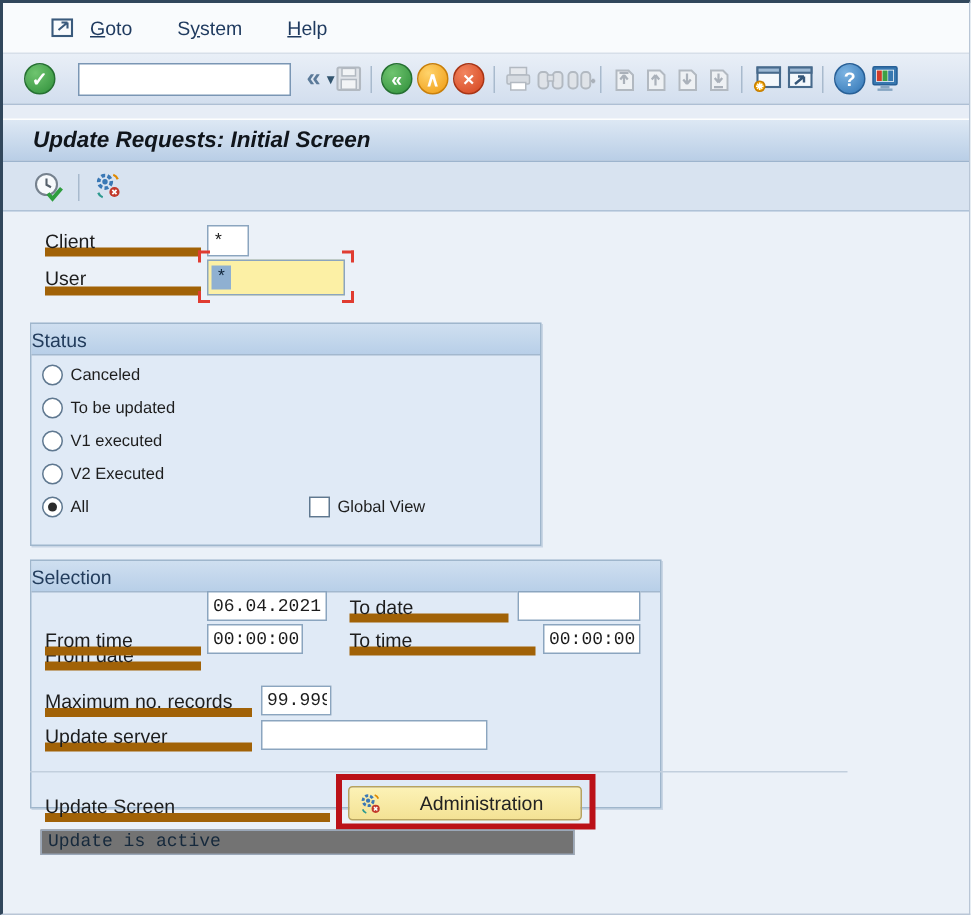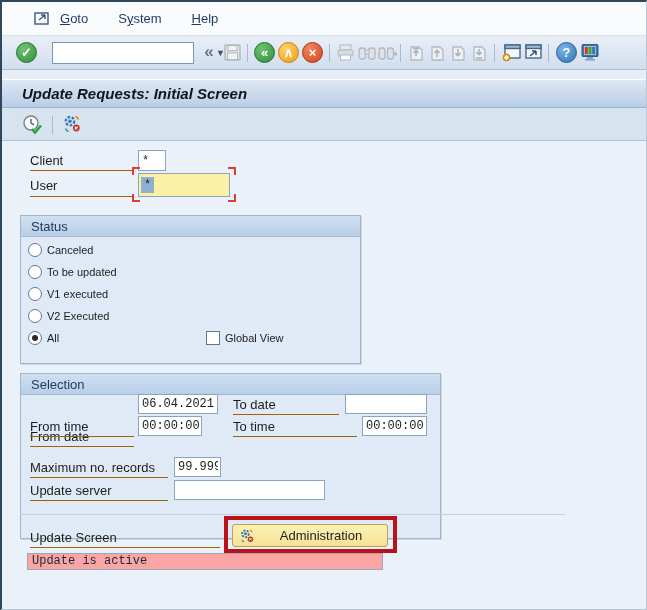--- a/index.html
+++ b/index.html
@@ -69,21 +69,21 @@
   
   .apptoolbar{
     position:absolute; left:0; top:106px; width:100%; height:33px;
     background:#d8e3f0; border-bottom:1px solid #afc2d7;
   }
   .apptoolbar .tsep{ top:8px; }
 
   
   .content-label{
     position:absolute; font-size:13px; color:#1d1d1d;
-    border-bottom:1px solid #a16207; height:18px;
+    border-bottom:6px solid #a16207; height:18px;
   }
   .field{
     position:absolute; background:#fff; border:1px solid #8ba5bf;
     font-family:"Liberation Mono","DejaVu Sans Mono",monospace; font-size:12px;
     color:#1c1c1c; padding:1px 2px; outline:none;
   }
   input.field{ padding-left:3px; }
   .user-field{
     position:absolute; left:136px; top:171px; width:92px; height:24px;
     background:#fcf0a5; border:1px solid #8ba5bf;
@@ -98,21 +98,21 @@
   .fb.bl{ left:0; bottom:0; border-left-width:2px; border-bottom-width:2px; }
   .fb.br{ right:0; bottom:0; border-right-width:2px; border-bottom-width:2px; }
 
   .groupbox{
     position:absolute; border:1px solid #9fb6cc; background:#e0eaf6;
     box-shadow:1px 1px 0 #c9d6e5;
   }
   .groupbox .gb-header{
     height:21px; background:linear-gradient(#cfdff0,#b8cfe8);
     border-bottom:1px solid #a3b8ce; display:flex; align-items:center;
-    font-size:13px; color:#223c5c; padding-left:10px;text-align:right;
+    font-size:13px; color:#223c5c; text-align:right;
   }
   .opt-row{ position:absolute; display:flex; align-items:center; }
   .radio{
     width:14px; height:14px; border-radius:50%; border:1px solid #5f7890;
     background:#fff; display:inline-block; position:relative;
   }
   .radio.selected::after{
     content:""; position:absolute; left:3px; top:3px; width:6px; height:6px;
     border-radius:50%; background:#2b2b2b;
   }
@@ -129,21 +129,21 @@
     border:4px solid #bb1118; pointer-events:none;
   }
   .admin-btn{
     position:absolute; left:230px; top:522px; width:156px; height:23px;
     background:linear-gradient(#fcf2b6,#f4e295); border:1px solid #b7a35e; border-radius:3px;
     display:flex; align-items:center; font-size:13px; color:#222; cursor:default;
   }
   .admin-btn .btn-label{ flex:1; text-align:center; }
   .status-display{
     position:absolute; left:25px; top:551px; width:356px; height:17px;
-    background:#fca5a5; border:1px solid #9aa7b8;
+    background:#737373; border:1px solid #9aa7b8;
     font-family:"Liberation Mono","DejaVu Sans Mono",monospace; font-size:12px;
     color:#16293c; line-height:15px; padding-left:4px;
   }
   svg{ display:block; }
 </style>
 </head>
 <body>
 
 <div class="window">
 

